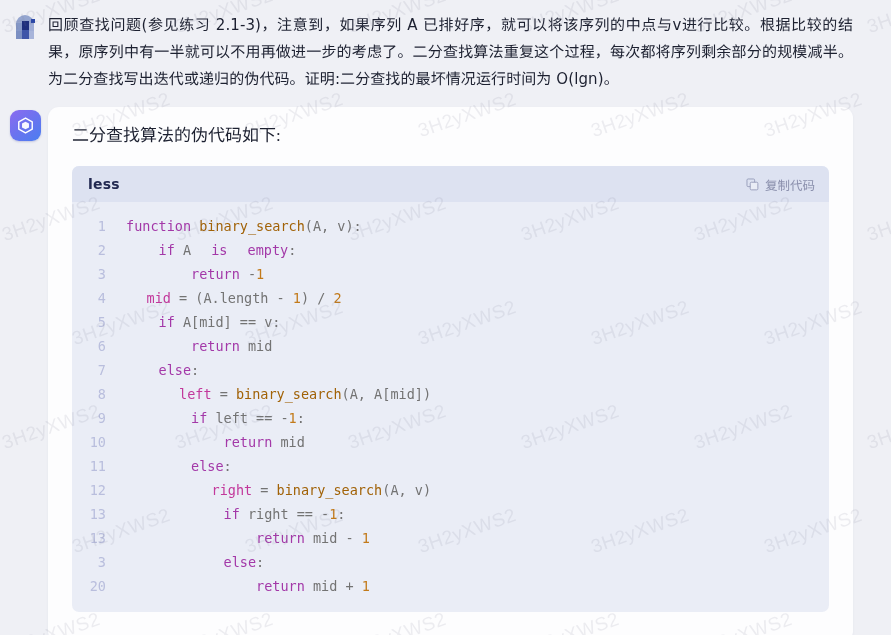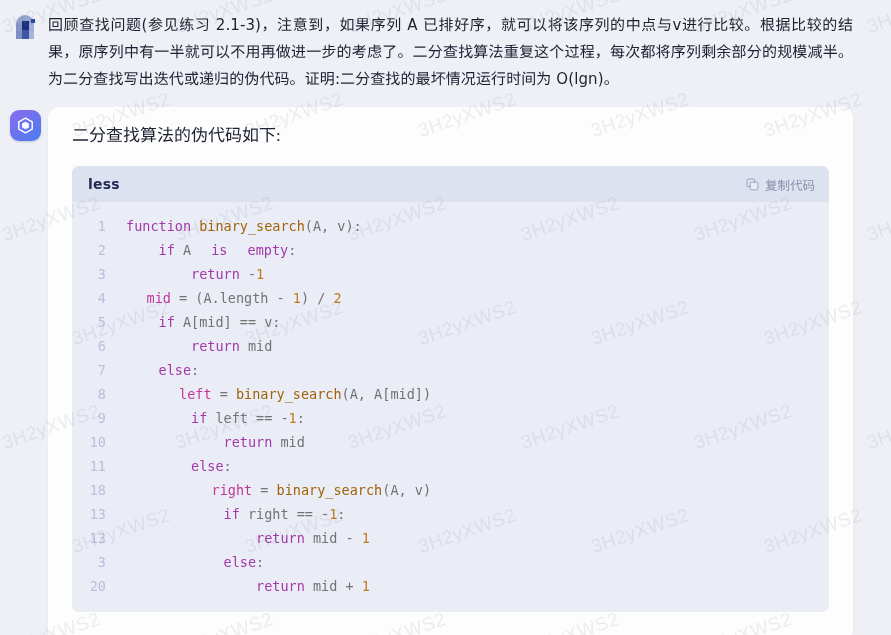--- a/index.html
+++ b/index.html
@@ -277,21 +277,21 @@
               <div>2</div>
               <div>3</div>
               <div>4</div>
               <div>5</div>
               <div>6</div>
               <div>7</div>
               <div>8</div>
               <div>9</div>
               <div>10</div>
               <div>11</div>
-              <div>18</div>
+              <div>12</div>
               <div>13</div>
               <div>13</div>
               <div>3</div>
               <div>20</div>
             </div>
           <div class="code-lines"><div><span class="t-kw">function</span><span class="t-pl"> </span><span class="t-fn">binary_search</span><span class="t-pl">(A, v):</span></div><div><span class="t-pl">    </span><span class="t-kw">if</span><span class="t-pl"> A </span><span class="t-kw">is</span><span class="t-pl"> </span><span class="t-kw">empty</span><span class="t-pl">:</span></div><div><span class="t-pl">        </span><span class="t-kw">return</span><span class="t-pl"> -</span><span class="t-num">1</span></div><div><span class="t-pl">    </span><span class="t-var">mid</span><span class="t-pl"> = (A.length - </span><span class="t-num">1</span><span class="t-pl">) / </span><span class="t-num">2</span></div><div><span class="t-pl">    </span><span class="t-kw">if</span><span class="t-pl"> A[mid] == v:</span></div><div><span class="t-pl">        </span><span class="t-kw">return</span><span class="t-pl"> mid</span></div><div><span class="t-pl">    </span><span class="t-kw">else</span><span class="t-pl">:</span></div><div><span class="t-pl">        </span><span class="t-var">left</span><span class="t-pl"> = </span><span class="t-fn">binary_search</span><span class="t-pl">(A, A[mid])</span></div><div><span class="t-pl">        </span><span class="t-kw">if</span><span class="t-pl"> left == -</span><span class="t-num">1</span><span class="t-pl">:</span></div><div><span class="t-pl">            </span><span class="t-kw">return</span><span class="t-pl"> mid</span></div><div><span class="t-pl">        </span><span class="t-kw">else</span><span class="t-pl">:</span></div><div><span class="t-pl">            </span><span class="t-var">right</span><span class="t-pl"> = </span><span class="t-fn">binary_search</span><span class="t-pl">(A, v)</span></div><div><span class="t-pl">            </span><span class="t-kw">if</span><span class="t-pl"> right == -</span><span class="t-num">1</span><span class="t-pl">:</span></div><div><span class="t-pl">                </span><span class="t-kw">return</span><span class="t-pl"> mid - </span><span class="t-num">1</span></div><div><span class="t-pl">            </span><span class="t-kw">else</span><span class="t-pl">:</span></div><div><span class="t-pl">                </span><span class="t-kw">return</span><span class="t-pl"> mid + </span><span class="t-num">1</span></div></div>
         </div>
       </div>
     </div>
   </div>

